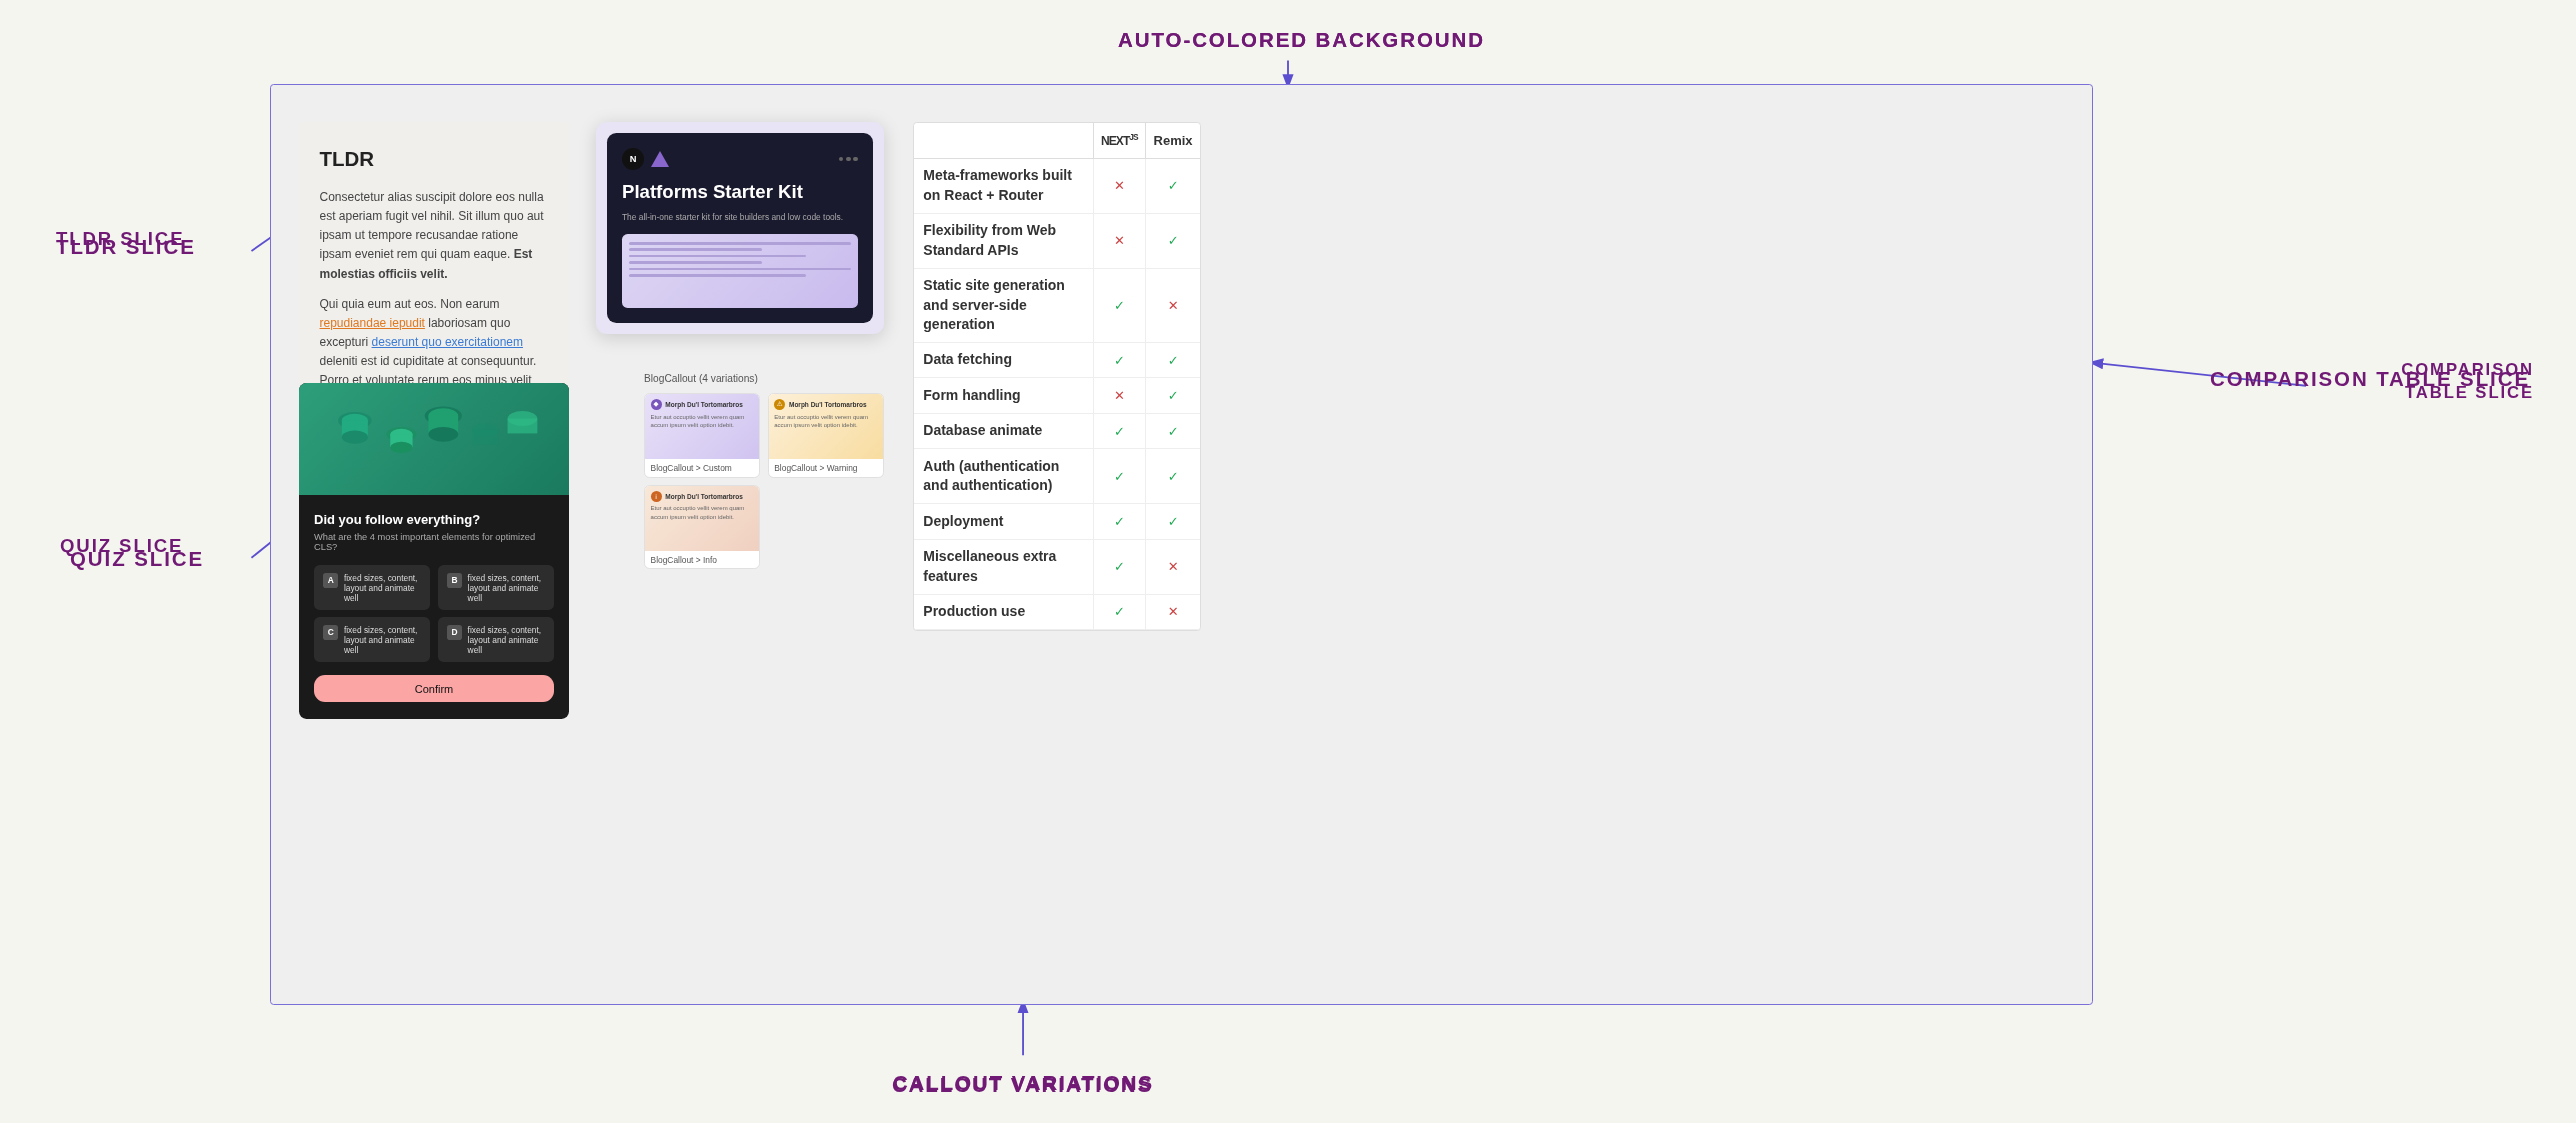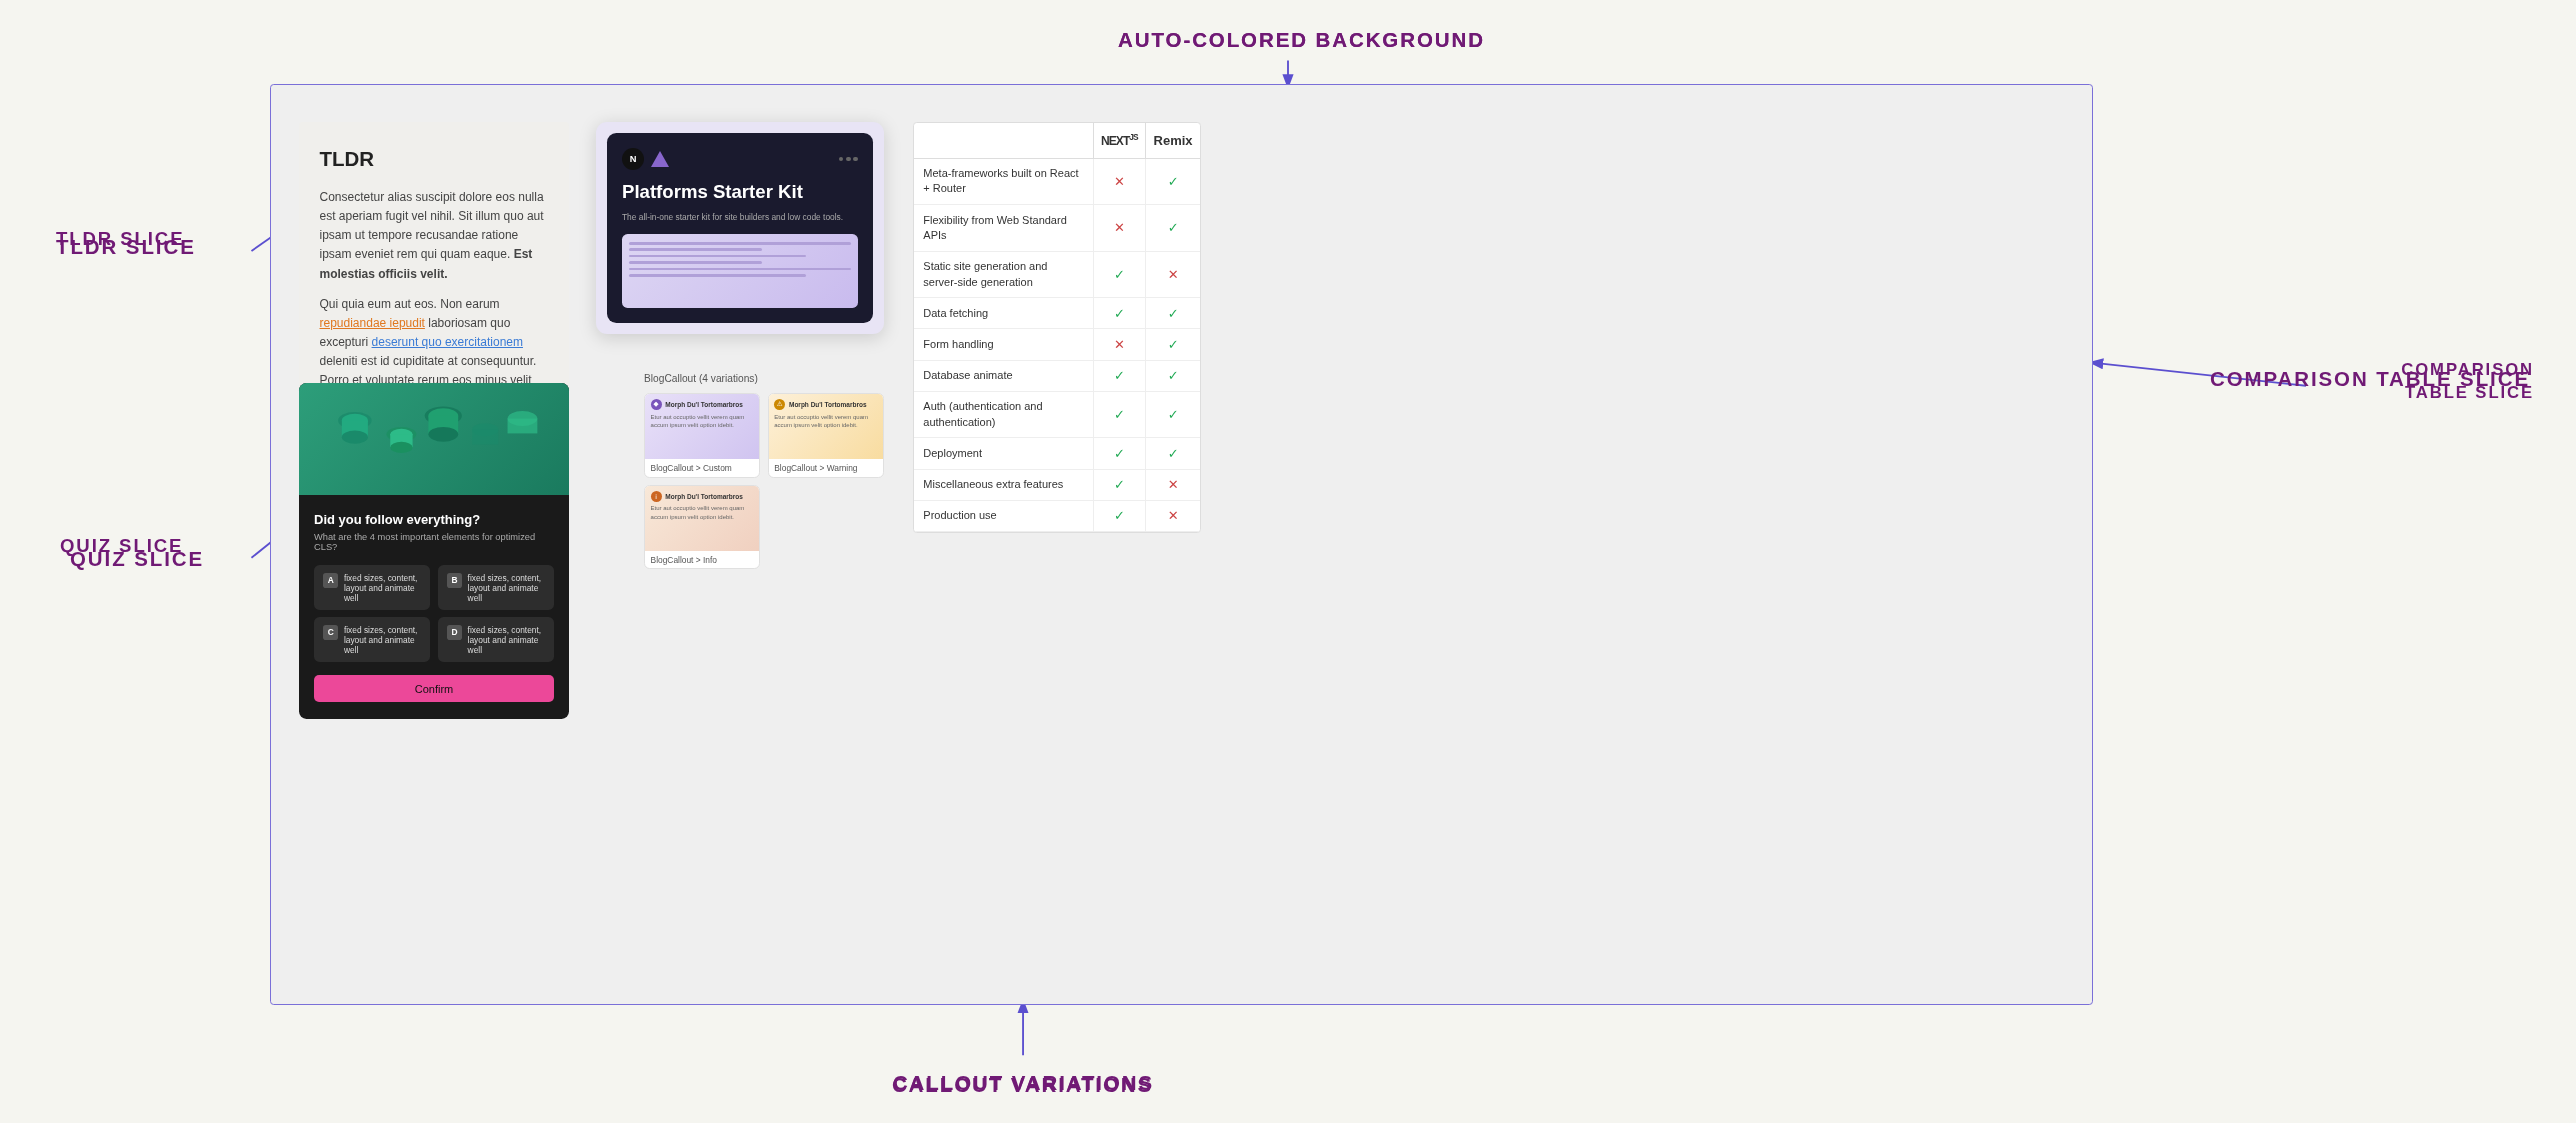--- a/index.html
+++ b/index.html
@@ -139,24 +139,24 @@
       display: flex;
       align-items: center;
       justify-content: center;
       font-size: 8.4px;
       font-weight: bold;
       flex-shrink: 0;
     }
 
     .quiz-confirm-btn {
       width: 100%;
-      background: #ec4899;
+      background: #fca5a5;
       color: #111;
       border: none;
-      border-radius: 5px;
+      border-radius: 11px;
       padding: 7.4px;
       font-size: 11px;
       font-weight: 500;
       cursor: pointer;
       text-align: center;
     }
 
     
     .platform-card {
       position: absolute;
@@ -386,24 +386,25 @@
     }
 
     .comparison-table td {
       padding: 7.4px 9.3px;
       border-bottom: 0.9px solid #eee;
       border-left: 0.9px solid #eee;
       vertical-align: middle;
     }
 
     .comparison-table td.feature-name {
-      font-size: 11px;
+      font-size: 14px;
       color: #333;
       border-left: none;
       line-height: 1.4;
+      font-weight: bold;
     }
 
     .comparison-table td.check-cell {
       text-align: center;
     }
 
     .check-yes {
       color: #22aa55;
       font-size: 13px;
     }

